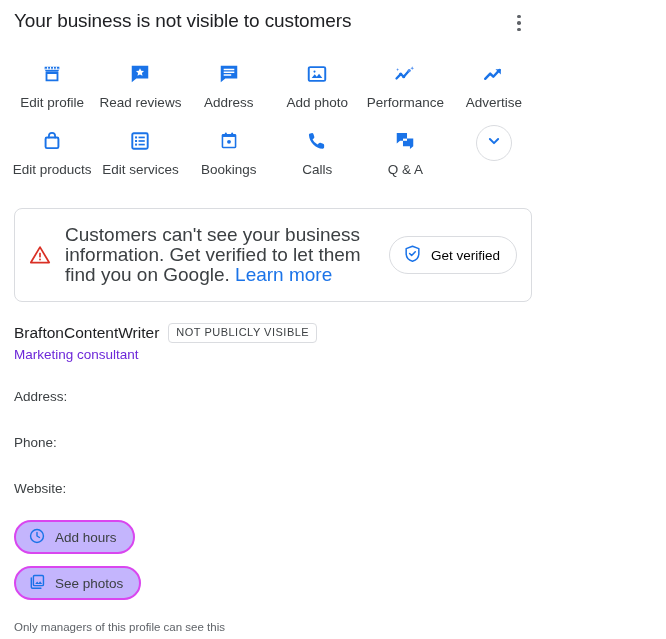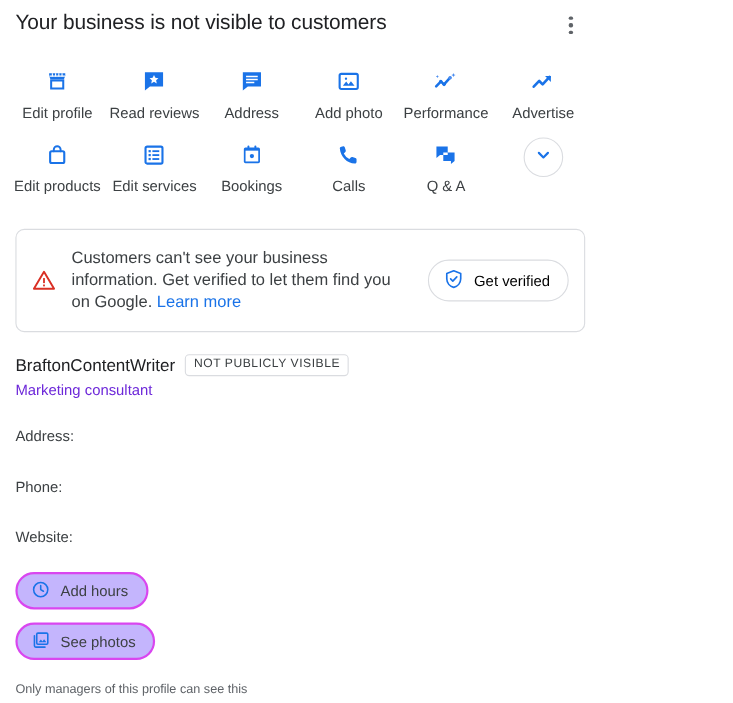--- a/index.html
+++ b/index.html
@@ -88,21 +88,21 @@
     border: 1px solid #dadce0;
     border-radius: 8px;
     display: flex;
     align-items: center;
     padding: 16px 14px;
     min-height: 66px;
   }
   .verify-icon { flex: 0 0 auto; margin-right: 14px; display: flex; align-items: center; }
   .verify-text {
     flex: 1 1 auto;
-    font-size: 15px;
+    font-size: 19px;
     line-height: 20px;
     color: #3c4043;
     padding-right: 16px;
     max-width: 470px;
   }
   .verify-text a {
     color: #1a73e8;
     text-decoration: none;
     cursor: pointer;
   }
@@ -120,21 +120,21 @@
     font-size: 13.5px;
     color: #000000;
     font-family: "Liberation Sans", sans-serif;
     white-space: nowrap;
   }
 
   
   .biz { padding: 20px 14px 0 14px; }
   .biz-name-row {
     display: flex;
-    align-items: flex-start;
+    align-items: flex-end;
     gap: 9px;
     margin-bottom: 3px;
   }
   .biz-name {
     font-size: 15.5px;
     line-height: 21px;
     color: #202124;
     white-space: nowrap;
   }
   .biz-badge {

